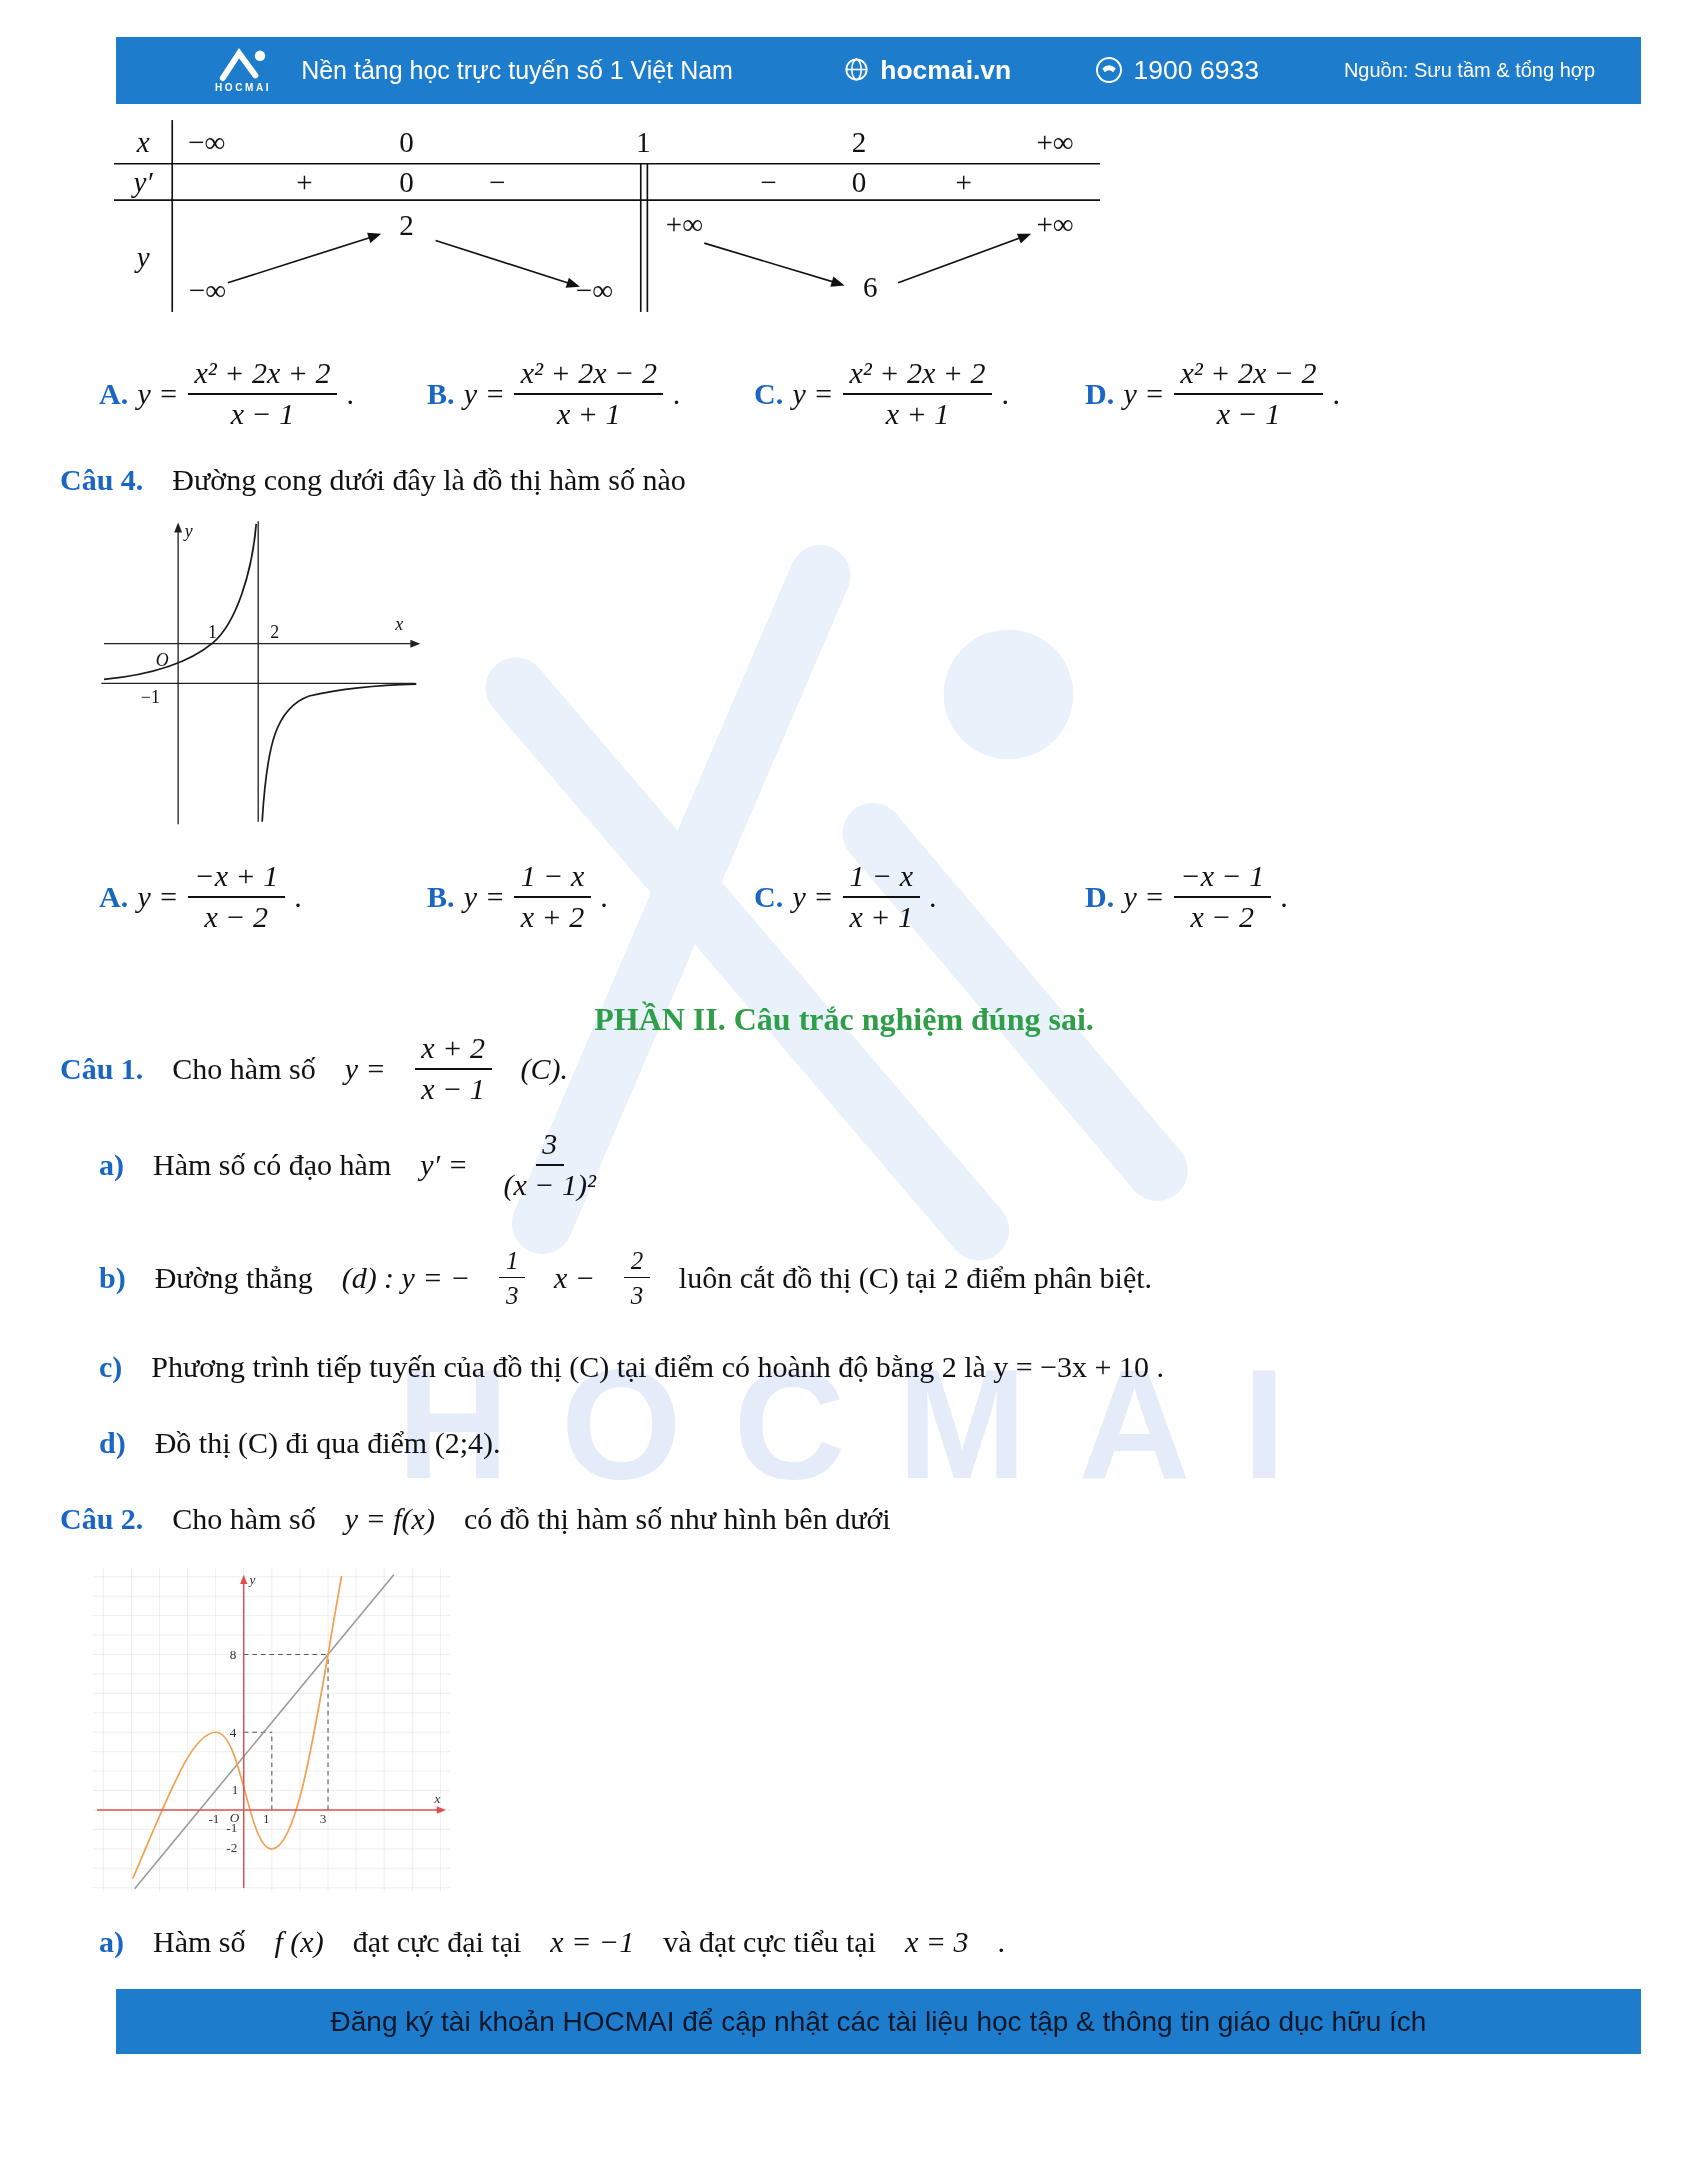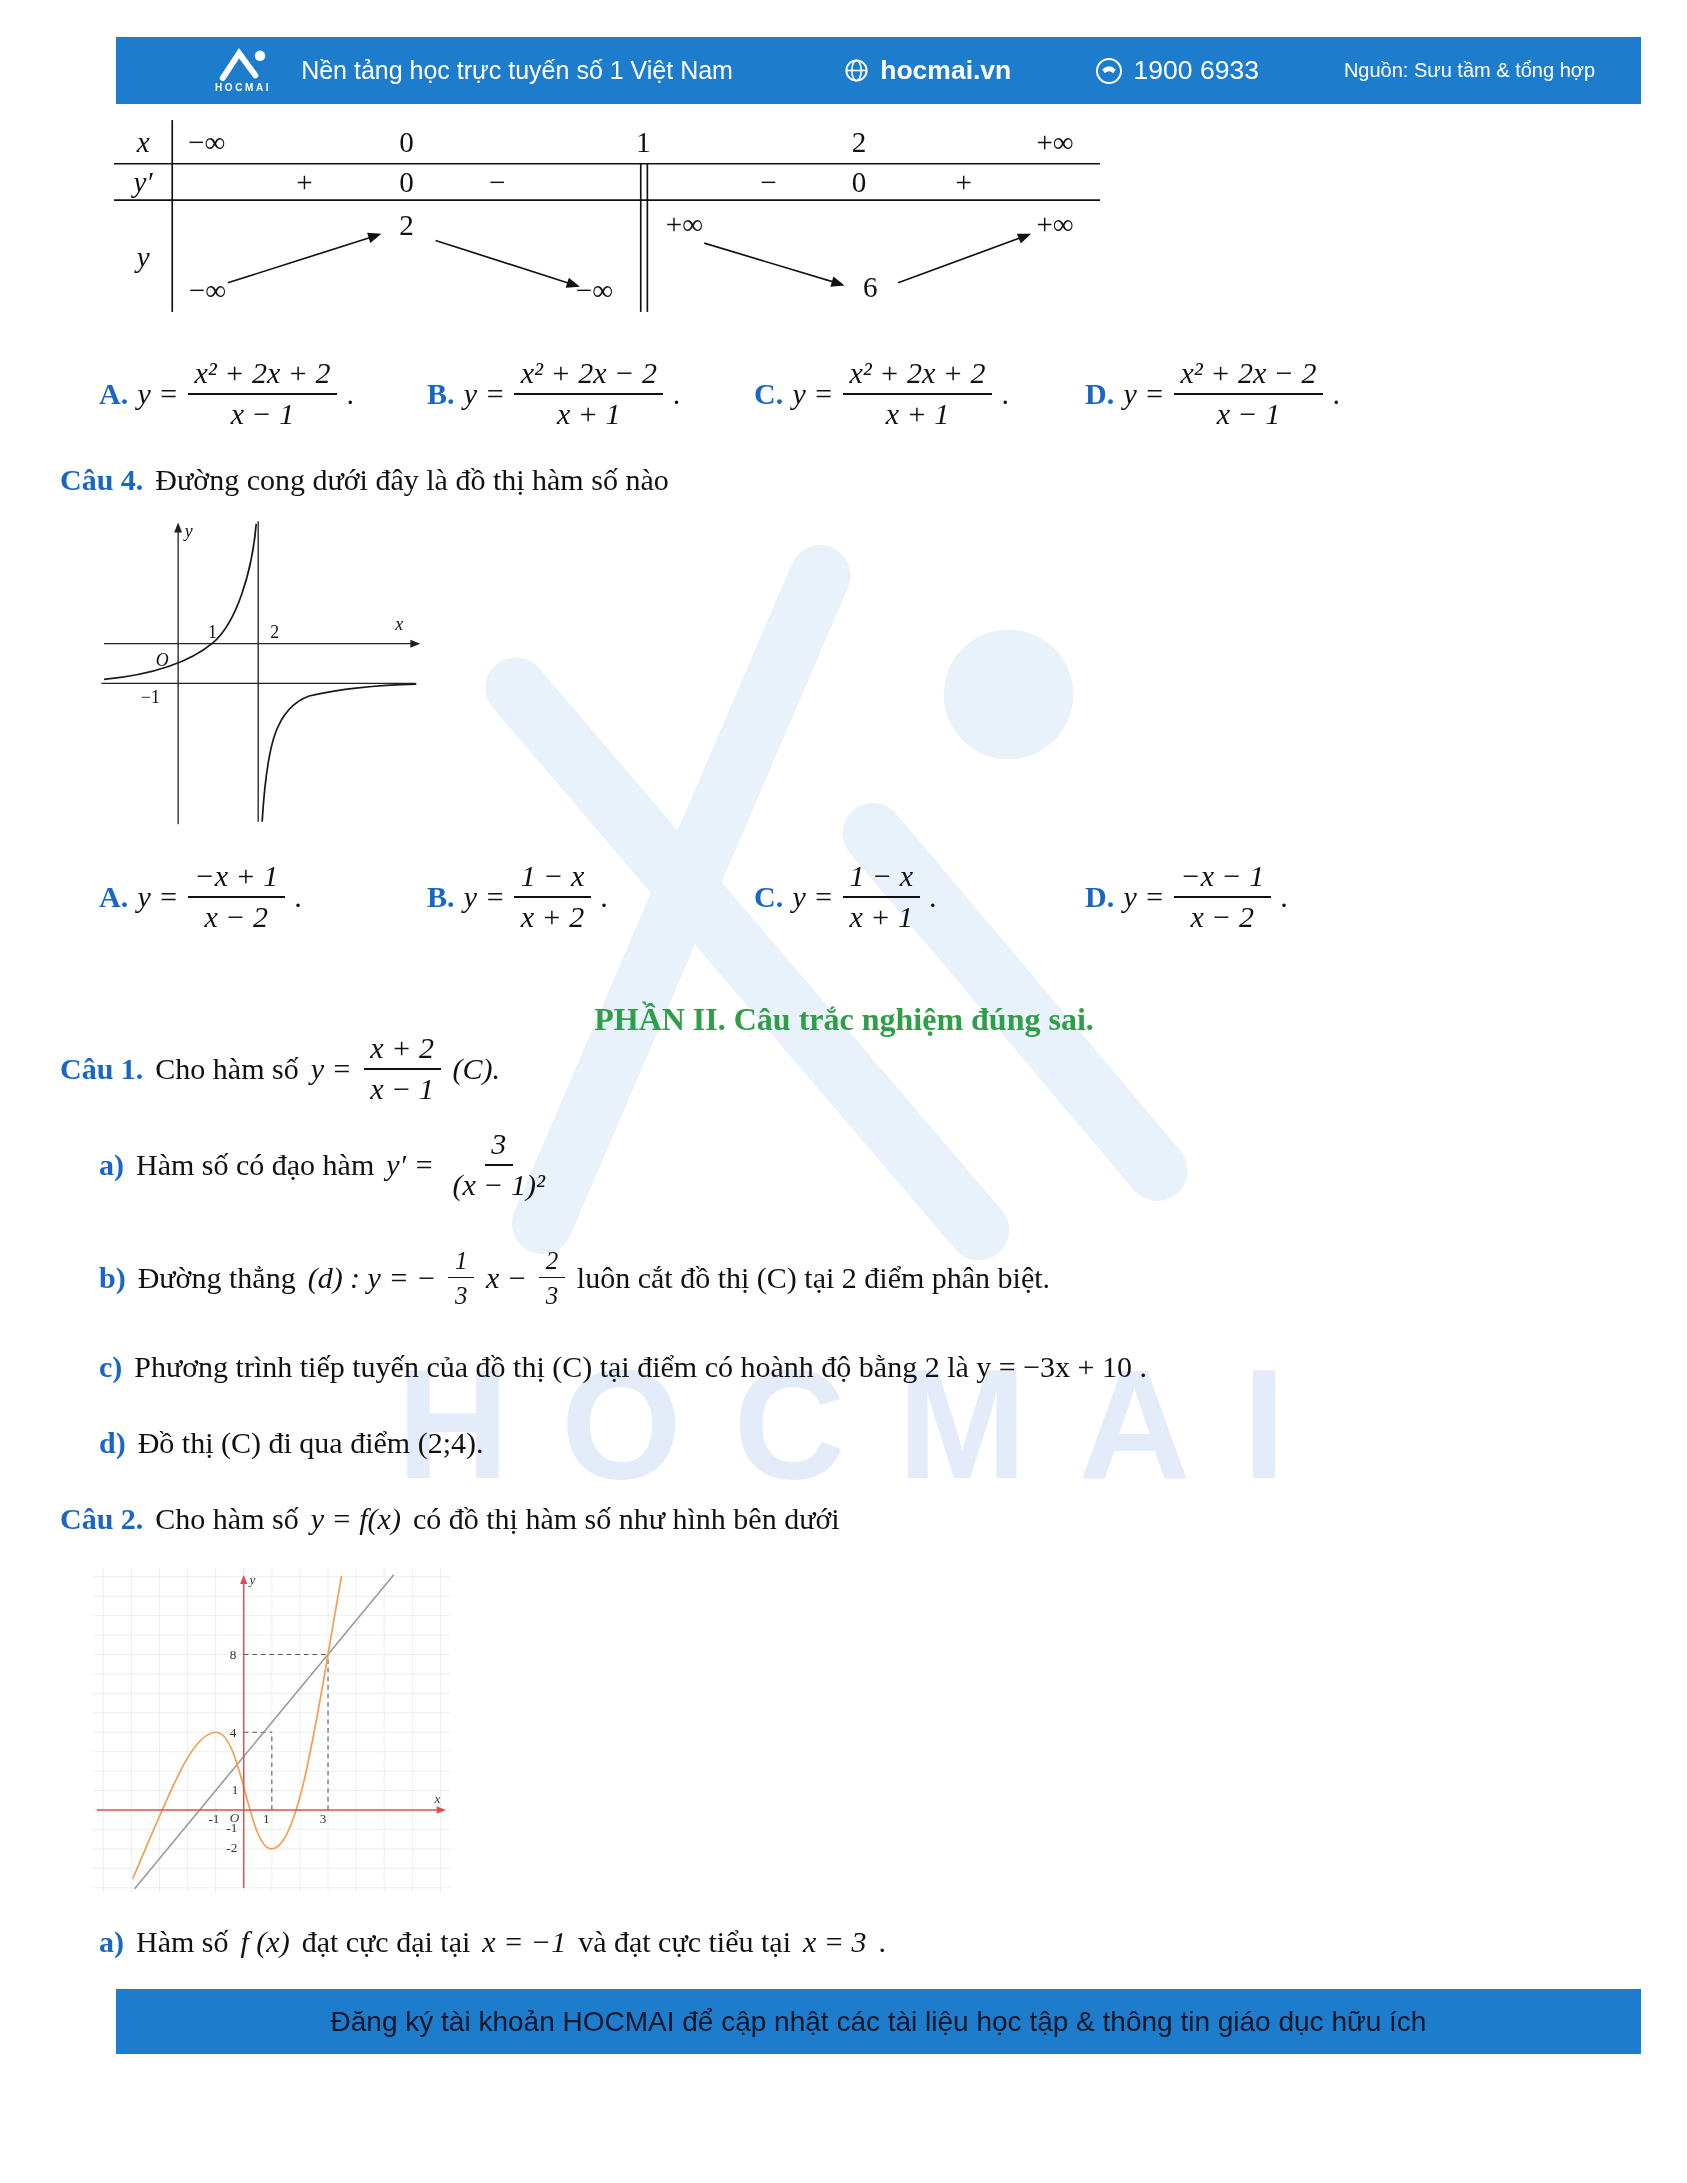--- a/index.html
+++ b/index.html
@@ -10,31 +10,31 @@
   .wm-fig{position:absolute;left:410px;top:476px;z-index:0}
   .wm-text{position:absolute;left:397px;top:1336px;z-index:0;font-family:"Liberation Sans",sans-serif;
            font-weight:bold;font-size:155px;letter-spacing:52px;color:#e3ecf8;white-space:nowrap}
 
   
   .header{position:absolute;left:116px;top:37px;width:1525px;height:67px;background:#1e7ccc;color:#fff;
           display:flex;align-items:center;font-family:"Liberation Sans",sans-serif;z-index:2}
   .logo{display:flex;flex-direction:column;align-items:center;margin-left:99px;line-height:1}
   .logo-text{font-size:10px;letter-spacing:2.6px;font-weight:bold;margin-top:1.3px}
   .tagline{font-size:25px;margin-left:30px}
-  .hgroup{display:flex;align-items:center;gap:9.3px;font-size:26.5px}
+  .hgroup{display:flex;gap:9.3px;font-size:26.5px}
   .hg-web{margin-left:109px;font-weight:bold}
   .hg-phone{margin-left:83px}
   .source{font-size:20px;margin-left:auto;margin-right:46px}
   .footer{position:absolute;left:116px;top:1989px;width:1525px;height:65px;background:#1e7ccc;color:#0f172a;
           display:flex;align-items:center;justify-content:center;font-family:"Liberation Sans",sans-serif;
           font-size:28px;z-index:2}
 
   
   .blk{position:absolute;z-index:1}
-  .line{position:absolute;display:flex;align-items:center;gap:12px;font-size:30px;z-index:1;white-space:nowrap}
+  .line{position:absolute;display:flex;align-items:center;gap:29px;font-size:30px;z-index:1;white-space:nowrap}
   .cau-label,.item-label,.opt-label{font-weight:bold;color:#1a66c4}
   .mi{font-style:italic}
   .part-heading{position:absolute;left:116px;width:1456px;text-align:center;color:#2f9e49;
                 font-weight:bold;font-size:32px;z-index:1}
 
   
   .frac{display:inline-flex;flex-direction:column;align-items:center;text-align:right;
         font-style:italic;line-height:1.08;vertical-align:middle}
   .frac .num{padding:0 6.6px 3.3px;border-bottom:2px solid #111;display:block}
   .frac .den{padding:3.3px 6.6px 0;display:block}

